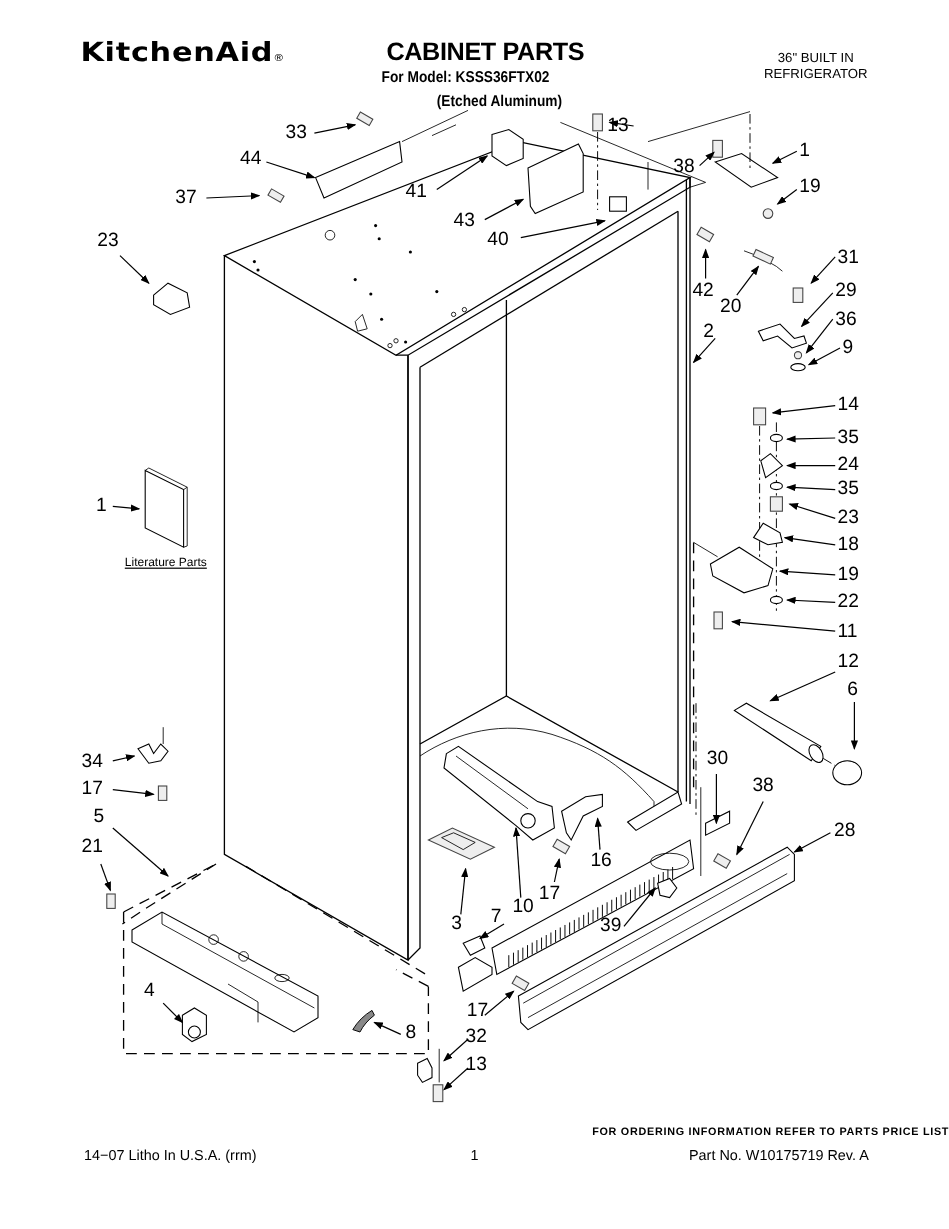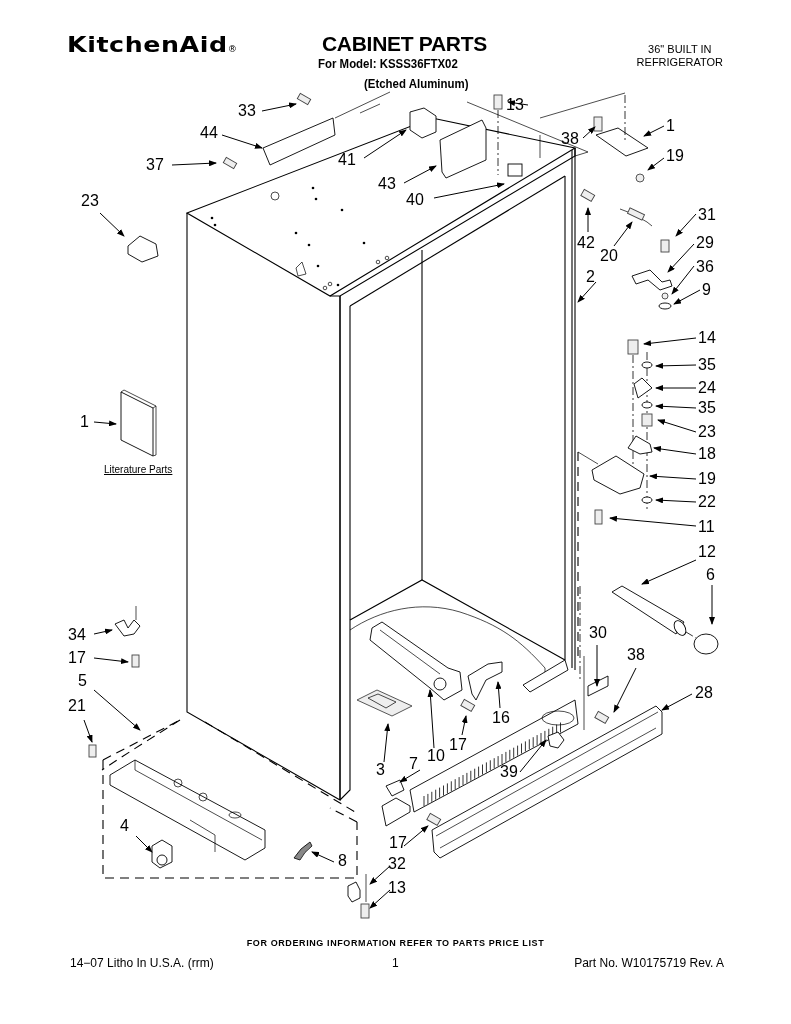--- a/index.html
+++ b/index.html
@@ -4,21 +4,21 @@
 <style>
   html, body { margin:0; padding:0; background:#ffffff; }
   body { width:791px; height:1024px; position:relative; overflow:hidden; font-family:"Liberation Sans", sans-serif; color:#000; }
   .abs { position:absolute; }
   .brand { left:67px; top:32px; font-family:"DejaVu Sans", sans-serif; font-weight:900; font-size:22px; letter-spacing:0.5px; transform:scaleX(1.15); transform-origin:left center; }
   .brand-reg { font-size:8px; font-weight:normal; vertical-align:baseline; }
   .title { left:322px; top:32px; font-size:21px; font-weight:bold; letter-spacing:-0.3px; }
   .model { left:318px; top:56px; font-size:13px; font-weight:bold; transform:scaleX(0.88); transform-origin:left center; }
   .finish { left:364px; top:76px; font-size:13px; font-weight:bold; transform:scaleX(0.88); transform-origin:left center; }
   .product { right:68px; top:43px; font-size:11px; text-align:center; line-height:13px; }
-  .order-note { left:0; width:791px; top:938px; text-align:center; font-size:9px; font-weight:bold; letter-spacing:0.6px; }
+  .order-note { left:0; width:791px; top:938px; text-align:right; font-size:9px; font-weight:bold; letter-spacing:0.6px; }
   .foot-left { left:70px; top:956px; font-size:12px; }
   .foot-center { left:392px; top:956px; font-size:12px; }
   .foot-right { right:67px; top:956px; font-size:12px; }
   .lit { left:104px; top:464px; font-size:10px; text-decoration:underline; }
   .callout { position:absolute; font-size:16px; line-height:16px; white-space:nowrap;text-align:right; }
   svg#diagram { position:absolute; left:0; top:0; }
   svg#diagram .ln { stroke:#000; stroke-width:1.1; fill:none; }
   svg#diagram .thin { stroke:#000; stroke-width:0.7; fill:none; }
   svg#diagram .dash { stroke:#000; stroke-width:1.1; fill:none; stroke-dasharray:9 6; }
   svg#diagram .dashdot { stroke:#000; stroke-width:0.8; fill:none; stroke-dasharray:8 3 2 3; }

